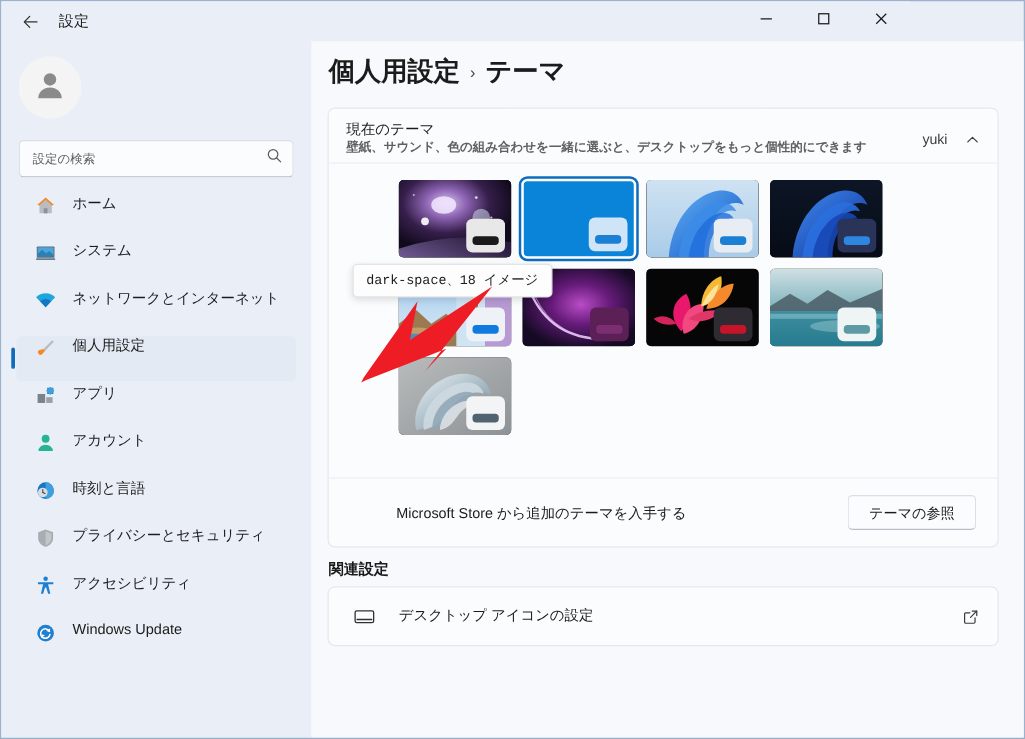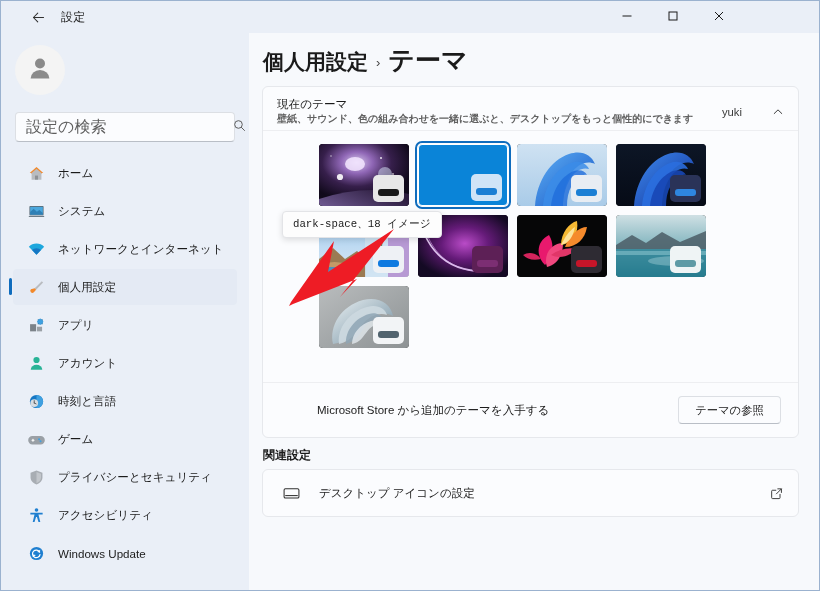--- a/index.html
+++ b/index.html
@@ -24,21 +24,20 @@
 
   
   .titlebar {
     position: absolute;
     left: 0; top: 0;
     width: 727px;
     height: 32px;
     background: #eaeff7;
     display: flex;
     align-items: center;
-    margin-left: 14px;
   }
   .tb-back {
     width: 34px; height: 30px;
     margin-left: 6px;
     display: flex; align-items: center; justify-content: center;
     border-radius: 4px;
     cursor: pointer;
   }
   .tb-back svg { display:block; }
   .tb-title {
@@ -85,31 +84,31 @@
     display: flex;
     align-items: center;
     padding: 0 8px 0 10px;
   }
   .search-box input {
     flex: 1;
     border: none;
     outline: none;
     background: transparent;
     font-family: inherit;
-    font-size: 16px;
+    font-size: 10px;
     color: #1b1b1b;
     padding: 0;
   }
   .search-box input::placeholder { color: #5e5e5e; }
 
   .nav { position: absolute; left: 0; top: 122px; width: 248px; }
   .nav-item {
     position: relative;
     display: flex;
-    align-items: center;
+    align-items: flex-start;
     height: 36px;
     margin: 0 12px 2px 12px;
     padding-left: 14px;
     border-radius: 4px;
     cursor: pointer;
   }
   .nav-item.active { background: #e4eaf4; }
   .nav-item.active::before {
     content: "";
     position: absolute;
@@ -151,21 +150,21 @@
     color: #1b1b1b;
     cursor: pointer;
   }
   .crumb-sep {
     font-size: 13px;
     color: #444;
     position: relative;
     top: -2px;
   }
   .crumb-cur {
-    font-size: 26px;
+    font-size: 21px;
     font-weight: bold;
     color: #1b1b1b;
   }
 
   .card {
     position: absolute;
     background: #fbfcfe;
     border: 1px solid #e6e8ec;
     border-radius: 6px;
   }
@@ -179,21 +178,21 @@
     position: relative;
     height: 44px;
     padding: 6px 12px 0 14px;
     display: flex;
     align-items: flex-start;
     border-bottom: 1px solid #edeef1;
   }
   .ct-texts { flex: 1; padding-top: 3px; }
   .ct-title { font-size: 11.6px; color: #1b1b1b; line-height: 15px; }
   .ct-sub { font-size: 10px; color: #606060; line-height: 14px; margin-top: 1px; font-weight: bold; }
-  .ct-right { display: flex; align-items: center; gap: 28px; padding-top: 11px; }
+  .ct-right { display: flex; align-items: center; gap: 12px; padding-top: 11px; }
   .ct-account { font-size: 11.3px; color: #3c3c3c; }
   .chev-up { cursor: pointer; padding: 2px; display:flex; }
 
   .thumb-area {
     position: relative;
     padding: 13px 0 0 56px;
     font-family: Liberation Mono, monospace;
   }
   .thumb-grid {
     display: grid;
@@ -451,32 +450,20 @@
             <circle cx="9" cy="9" r="7" fill="#1577c4"></circle>
             <path d="M9 2 a7 7 0 0 1 0 14 z" fill="#3fa0e0"></path>
             <circle cx="6.6" cy="10.6" r="4.1" fill="#d9dde1"></circle>
             <line x1="6.6" y1="10.6" x2="6.6" y2="8.1" stroke="#44484c" stroke-width="0.9" stroke-linecap="round"></line>
             <line x1="6.6" y1="10.6" x2="8.5" y2="11.5" stroke="#44484c" stroke-width="0.9" stroke-linecap="round"></line>
           </svg>
         </span>
         <span class="nav-label">時刻と言語</span>
       </div>
 
-      <div class="nav-item">
-        <span class="nav-ico">
-          <svg width="17" height="17" viewBox="0 0 18 18">
-            <path d="M4.6 5.4 h8.8 a4.4 4.4 0 0 1 0 8.8 h-8.8 a4.4 4.4 0 0 1 0 -8.8 z" fill="#9aa0a6"></path>
-            <rect x="3.6" y="9.2" width="3.4" height="1.1" rx="0.5" fill="#ffffff"></rect>
-            <rect x="4.7" y="8.1" width="1.1" height="3.4" rx="0.5" fill="#ffffff"></rect>
-            <circle cx="11.7" cy="8.7" r="1.05" fill="#3fa0e0"></circle>
-            <circle cx="13.3" cy="10.8" r="1.05" fill="#3fa0e0"></circle>
-          </svg>
-        </span>
-        <span class="nav-label">ゲーム</span>
-      </div>
 
       <div class="nav-item">
         <span class="nav-ico">
           <svg width="17" height="17" viewBox="0 0 18 18">
             <path d="M9 1.6 L15.3 4 v5 c0 4 -3.4 6.4 -6.3 7.4 C6.1 15.4 2.7 13 2.7 9 V4 Z" fill="#a8adb3"></path>
             <path d="M9 3.2 L13.8 5 v4 c0 3.2 -2.6 5.1 -4.8 6 Z" fill="#c2c6cb"></path>
           </svg>
         </span>
         <span class="nav-label">プライバシーとセキュリティ</span>
       </div>

